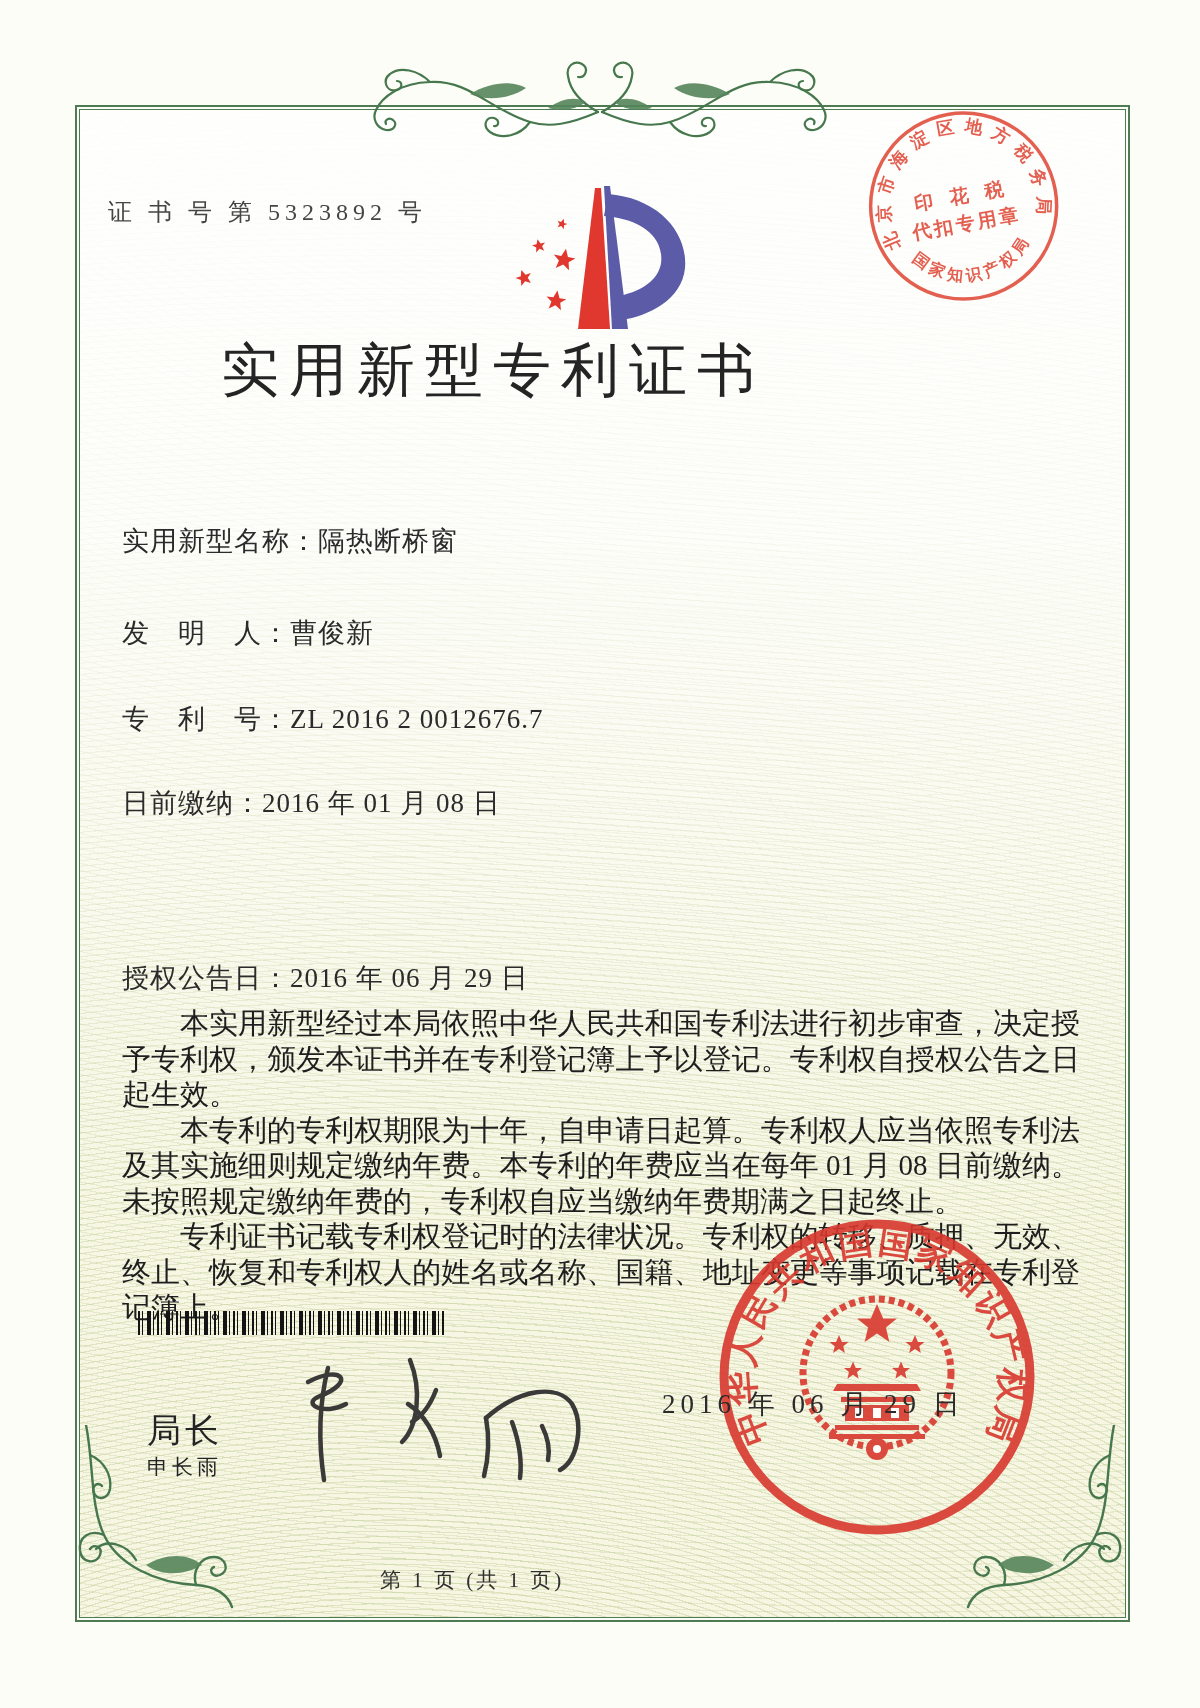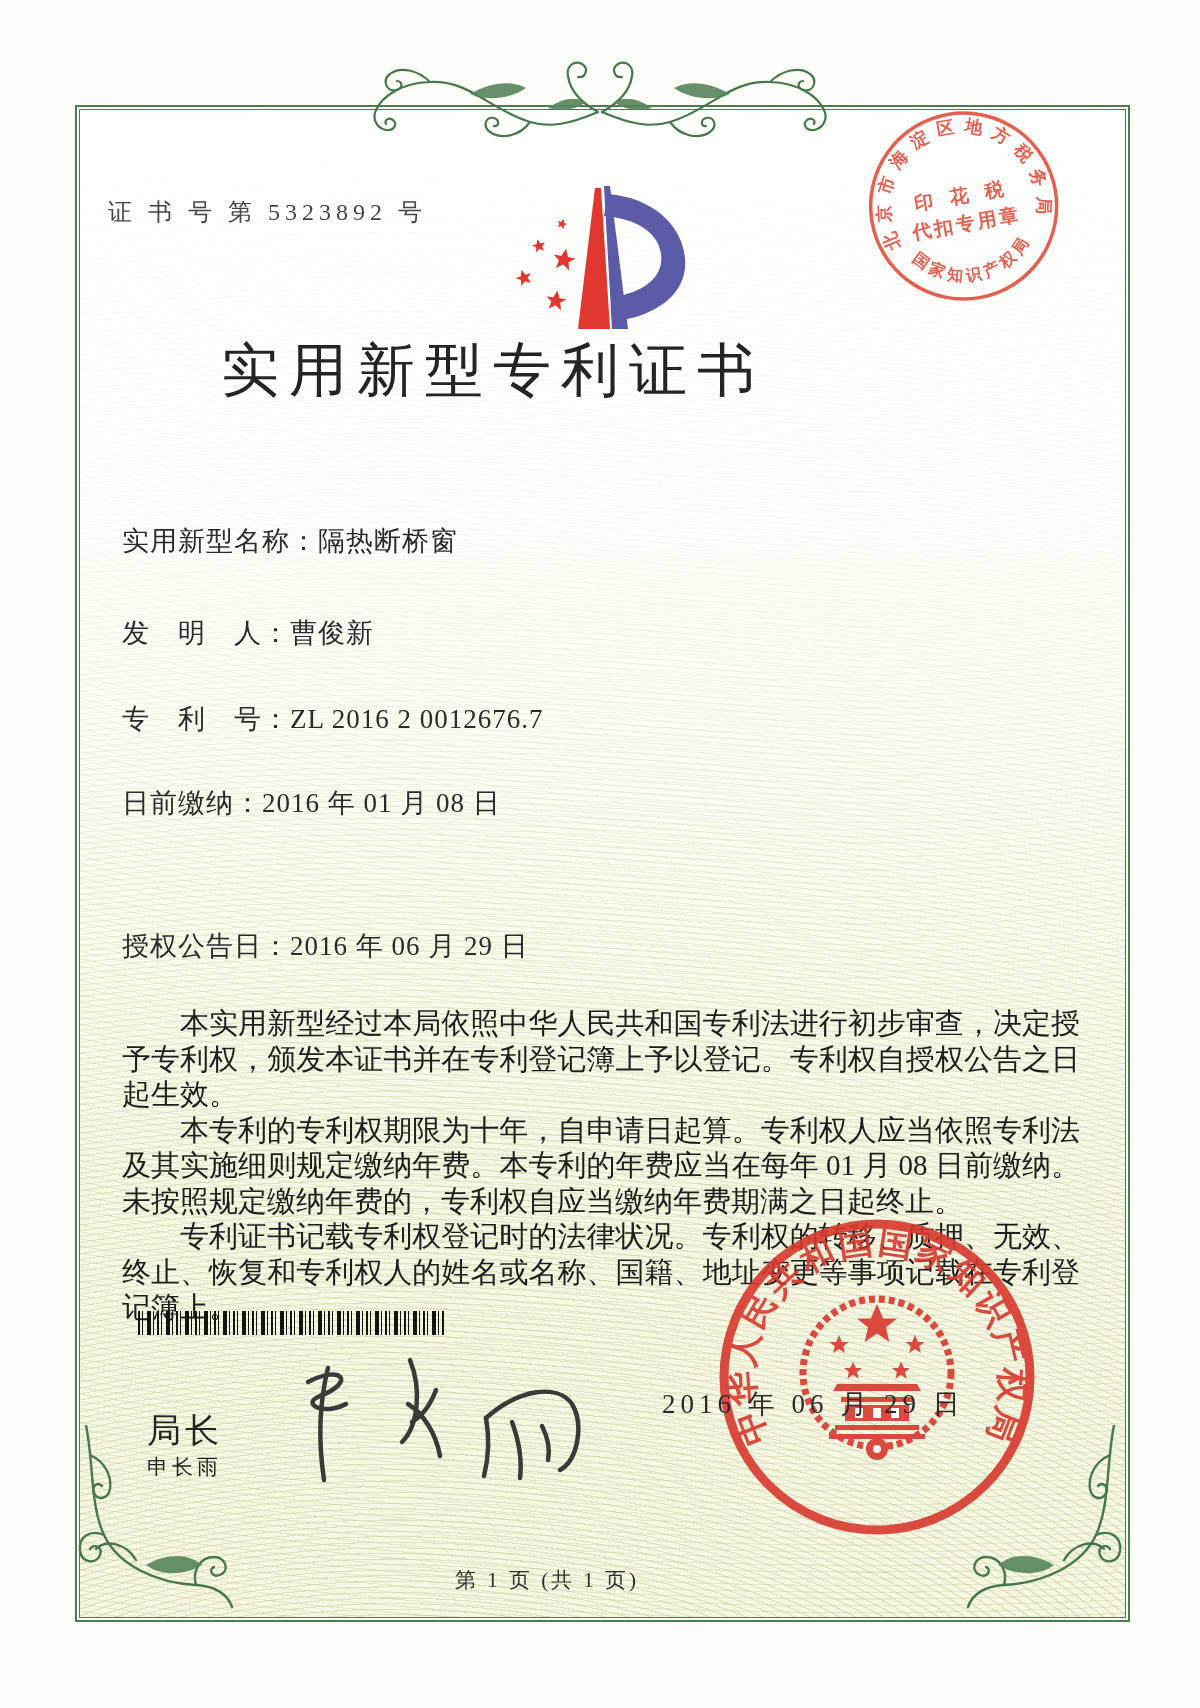--- a/index.html
+++ b/index.html
@@ -10,35 +10,35 @@
   .frame-inner{position:absolute;inset:2px;border:1px solid #4e7b54;
     background:
       linear-gradient(180deg, rgba(255,255,255,.96), rgba(255,255,255,.80) 28%, rgba(255,255,255,.40) 52%, rgba(255,255,255,.08) 72%, rgba(255,255,255,0)),
       repeating-radial-gradient(1400px 780px at 30% 118%, rgba(168,186,116,.30) 0 2px, rgba(168,186,116,0) 2px 10px),
       repeating-radial-gradient(1600px 900px at 75% -15%, rgba(168,186,116,.22) 0 2px, rgba(168,186,116,0) 2px 12px),
       #f6f6e2;}
   .cert-no{position:absolute;left:108px;top:196px;font-size:24px;letter-spacing:5px;color:#454545;}
   .title{position:absolute;left:0;top:332px;width:986px;text-align:center;font-size:58px;
          letter-spacing:10px;color:#242424;font-weight:500;}
   .field{position:absolute;left:122px;font-size:27px;color:#2b2b2b;letter-spacing:1px;white-space:nowrap;}
-  .f1{top:523px}.f2{top:615px}.f3{top:701px}.f4{top:785px}.f5{top:874px}.f6{top:928px}
+  .f1{top:523px}.f2{top:615px}.f3{top:701px}.f4{top:785px}.f5{top:874px}.f6{top:960px}
   .body-text{position:absolute;left:122px;top:1006px;width:958px;font-size:29px;line-height:35.5px;
              color:#1e1e1e;text-align:justify;}
   .body-text p{margin:0;text-indent:2em;}
   .barcode{position:absolute;left:138px;top:1311px;width:306px;height:24px;
     background:repeating-linear-gradient(90deg,#141414 0 2px,transparent 2px 4px,#141414 4px 5px,
       transparent 5px 9px,#141414 9px 13px,transparent 13px 15px,#141414 15px 16px,transparent 16px 19px);}
   .director-label{position:absolute;left:147px;top:1408px;font-size:34px;color:#242424;
       font-family:Liberation Sans, sans-serif;letter-spacing:4px;}
   .director-name{position:absolute;left:147px;top:1453px;font-size:21px;color:#242424;
       font-family:"Liberation Sans","DejaVu Sans",sans-serif;letter-spacing:4px;}
   .signature{position:absolute;left:290px;top:1330px;}
   .seal-big{position:absolute;left:705px;top:1205px;}
   .seal-date{position:absolute;left:662px;top:1386px;font-size:27px;letter-spacing:5px;color:#2b2b2b;z-index:5;}
-  .footer{position:absolute;left:380px;top:1566px;width:334px;text-align:center;font-size:21px;
+  .footer{position:absolute;left:380px;top:1566px;width:334px;font-size:21px;
           letter-spacing:3px;color:#2e2e2e;}
   .logo{position:absolute;left:498px;top:182px;}
   .tax-stamp{position:absolute;left:852px;top:98px;transform:rotate(-10deg);}
   .ornament-top{position:absolute;left:370px;top:52px;}
   .ornament-bl{position:absolute;left:76px;top:1425px;}
   .ornament-br{position:absolute;left:964px;top:1425px;}
   svg{display:block;}
 </style>
 </head>
 <body>

